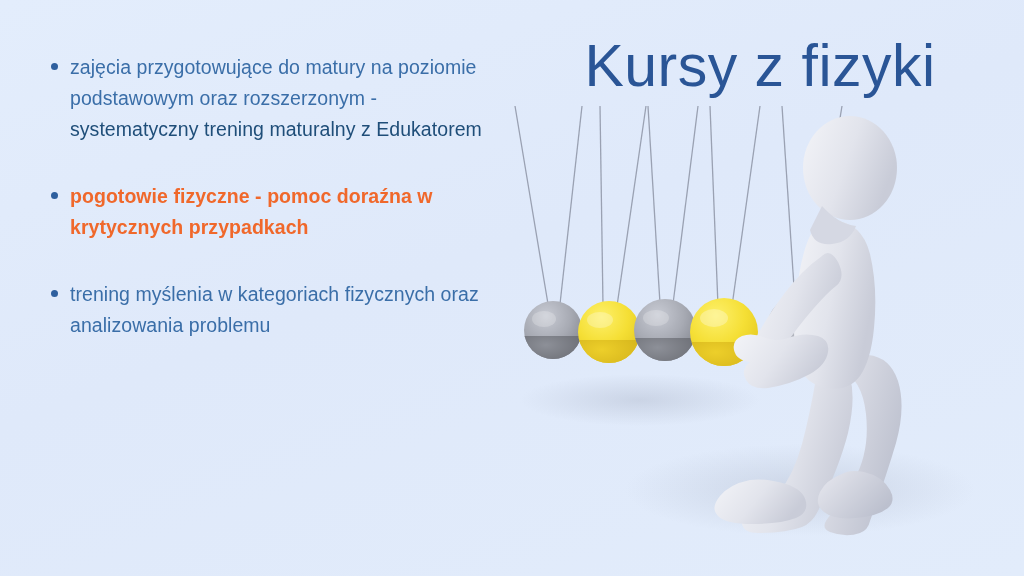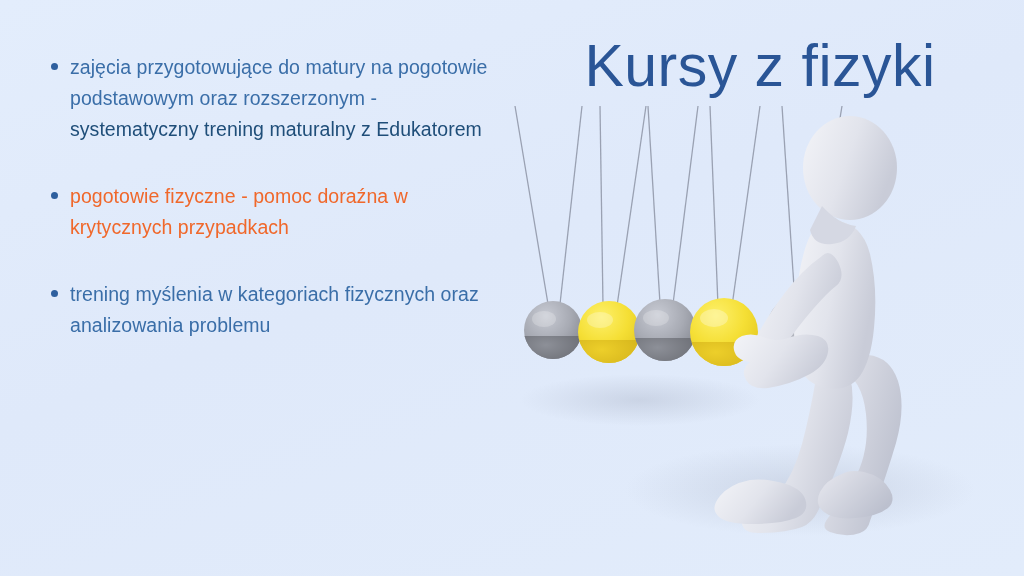--- a/index.html
+++ b/index.html
@@ -62,21 +62,21 @@
     height: 7px;
     border-radius: 50%;
     background: #2e5f9e;
   }
   .bullet-item .b {
     font-weight: normal;
     color: #1f4e79;
   }
   .bullet-item.accent {
     color: #f0682b;
-    font-weight: normal;
+    font-weight: bold;
   }
 
   
   .art {
     position: absolute;
     left: 470px;
     top: 70px;
     width: 554px;
     height: 506px;
   }
@@ -86,21 +86,21 @@
 <body>
 
 <div class="slide">
 
   <div class="title">Kursy z fizyki</div>
 
   <div class="bullets">
 
     <div class="bullet-item">
       <span class="bullet-dot"></span>
-      <span>zajęcia przygotowujące do matury na pogotowie podstawowym oraz rozszerzonym - </span><span class="b">systematyczny trening maturalny z Edukatorem</span>
+      <span>zajęcia przygotowujące do matury na poziomie podstawowym oraz rozszerzonym - </span><span class="b">systematyczny trening maturalny z Edukatorem</span>
     </div>
 
 
     <div class="bullet-item accent">
       <span class="bullet-dot"></span>
       <span>pogotowie fizyczne - pomoc doraźna w krytycznych przypadkach</span>
     </div>
 
     <div class="bullet-item">
       <span class="bullet-dot"></span>

